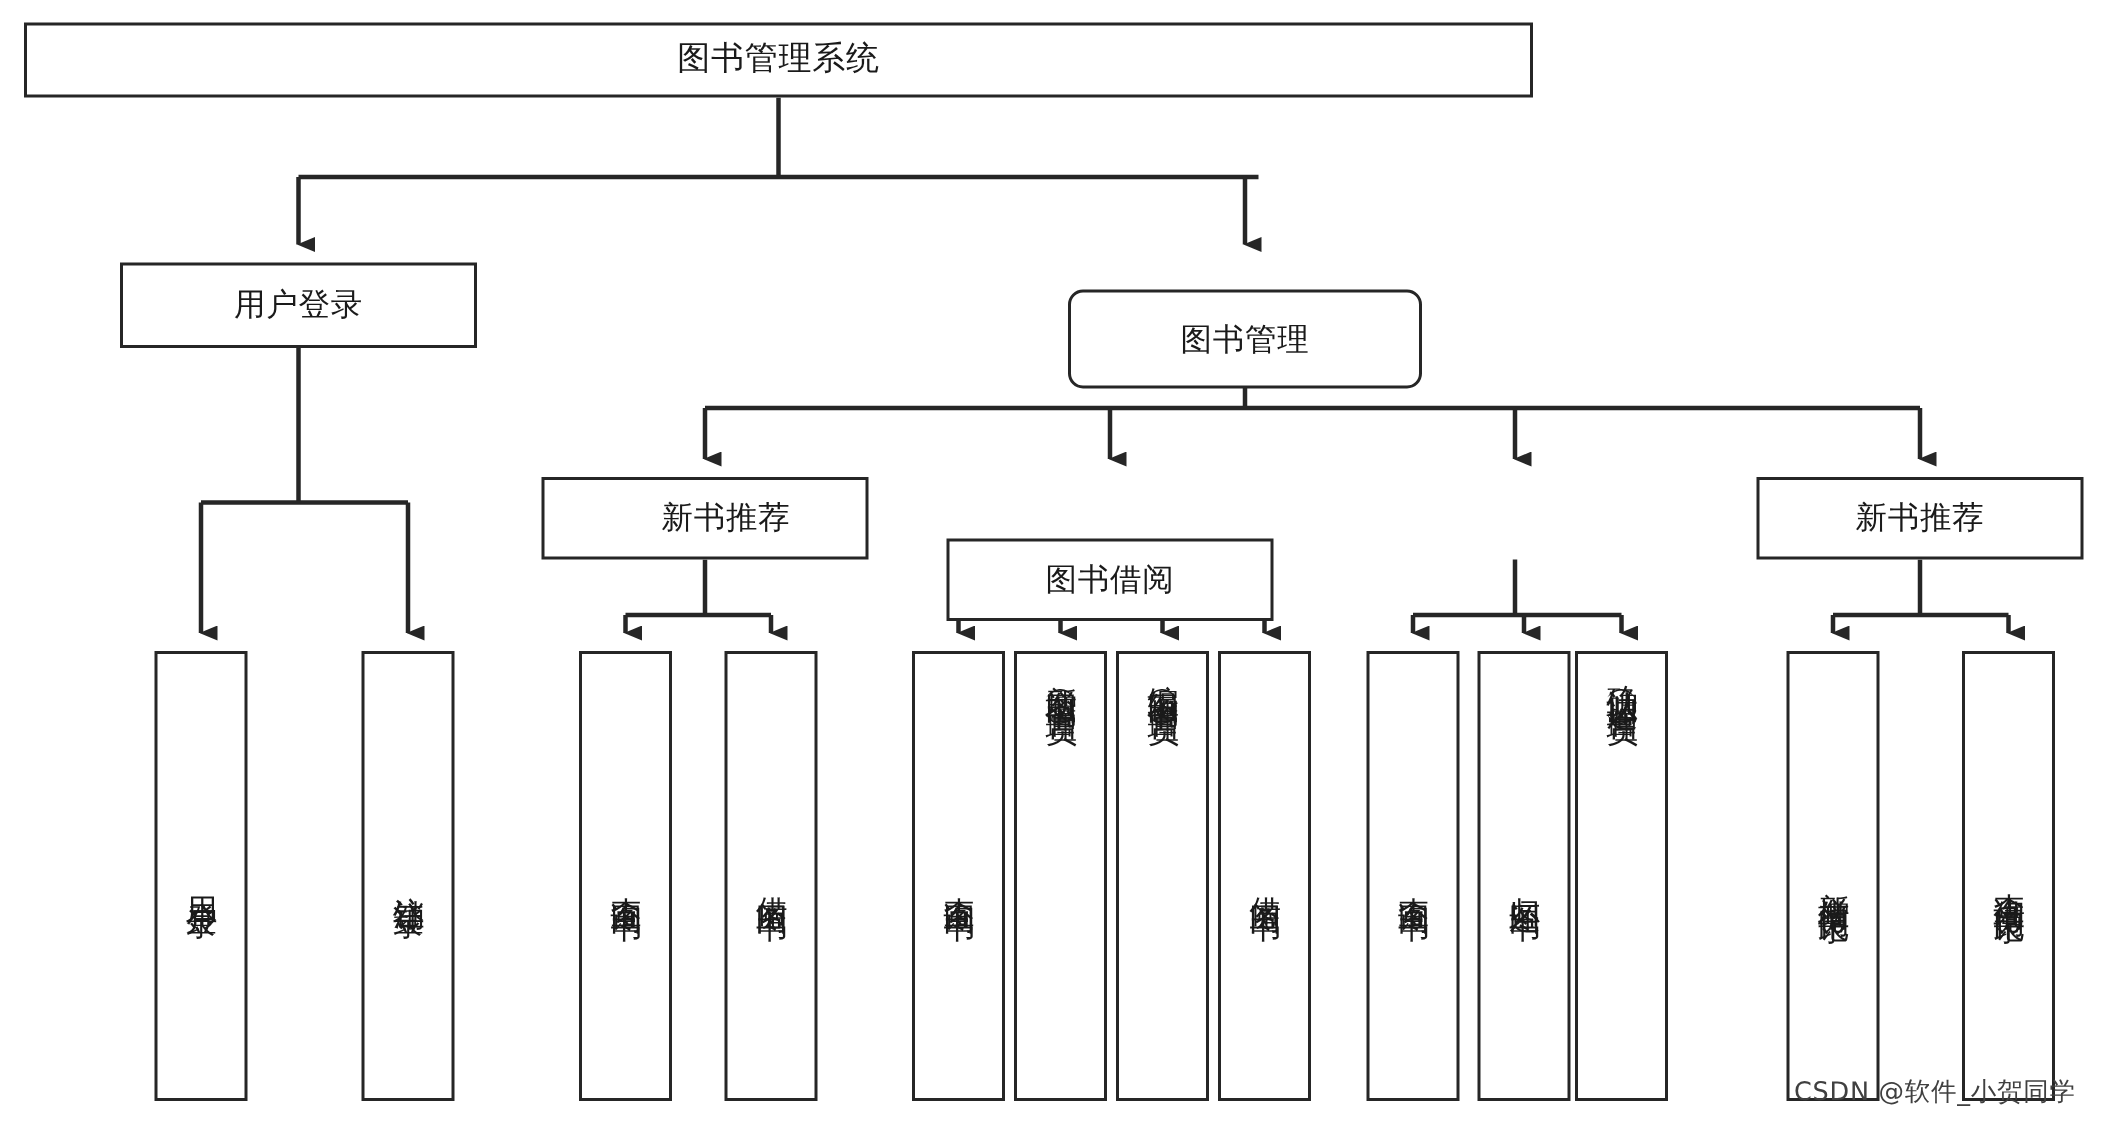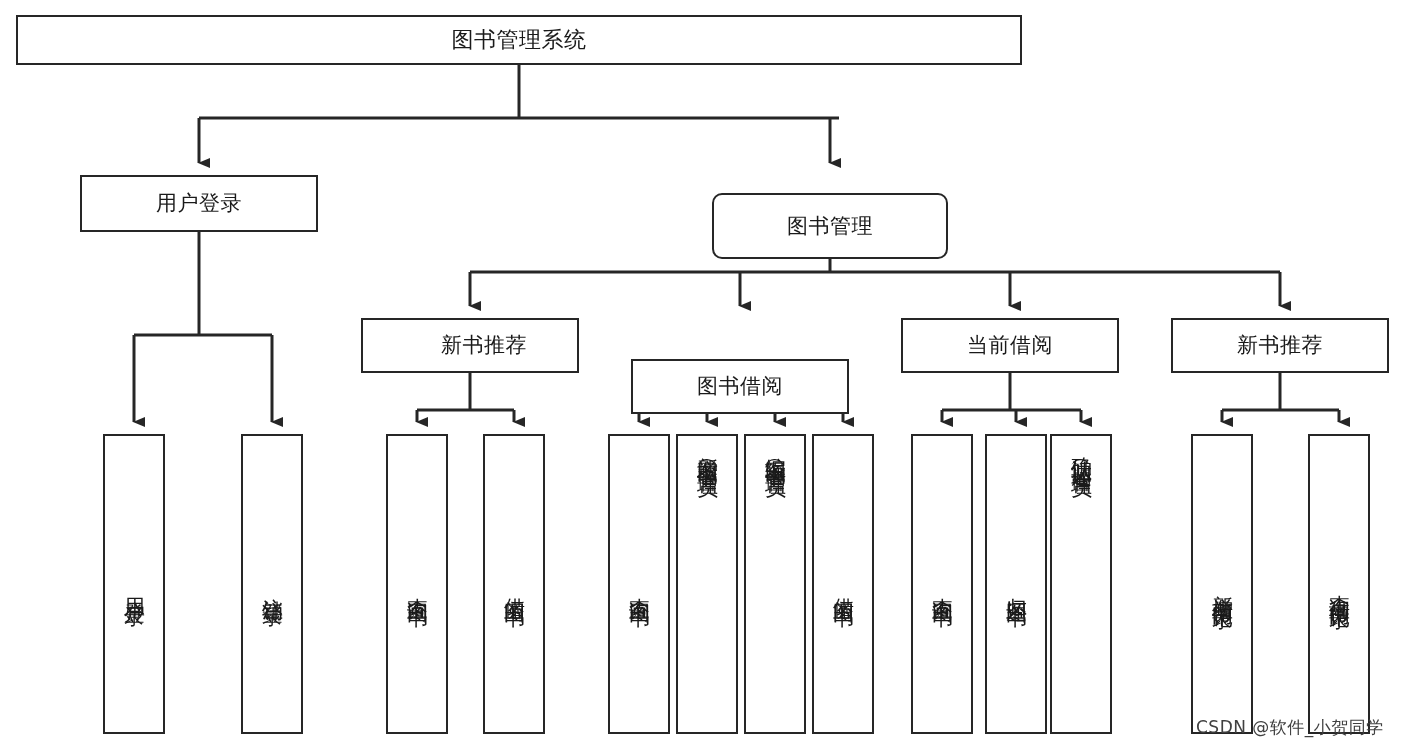--- a/index.html
+++ b/index.html
@@ -137,23 +137,20 @@
   <div class="node horiz" style="left:712px; top:193px; width:236px; height:66px;border-radius:10px;">
     <span class="label">图书管理</span>
   </div>
 
   <div class="node horiz" style="left:361px; top:318px; width:218px; height:55px;padding-left:28px;">
     <span class="label">新书推荐</span>
   </div>
   <div class="node horiz" style="left:631px; top:318px; width:218px; height:55px;margin-top:41px;">
     <span class="label">图书借阅</span>
   </div>
-  <div class="node horiz" style="left:901px; top:318px; width:218px; height:55px;">
-    <span class="label">当前借阅</span>
-  </div>
   <div class="node horiz" style="left:1171px; top:318px; width:218px; height:55px;">
     <span class="label">新书推荐</span>
   </div>
 
   <div class="node vert" style="left:103px; top:434px; width:62px; height:300px; align-items:center;">
     <span class="label">用户登录</span>
   </div>
   <div class="node vert" style="left:241px; top:434px; width:62px; height:300px; align-items:center;">
     <span class="label">注销登录</span>
   </div>

